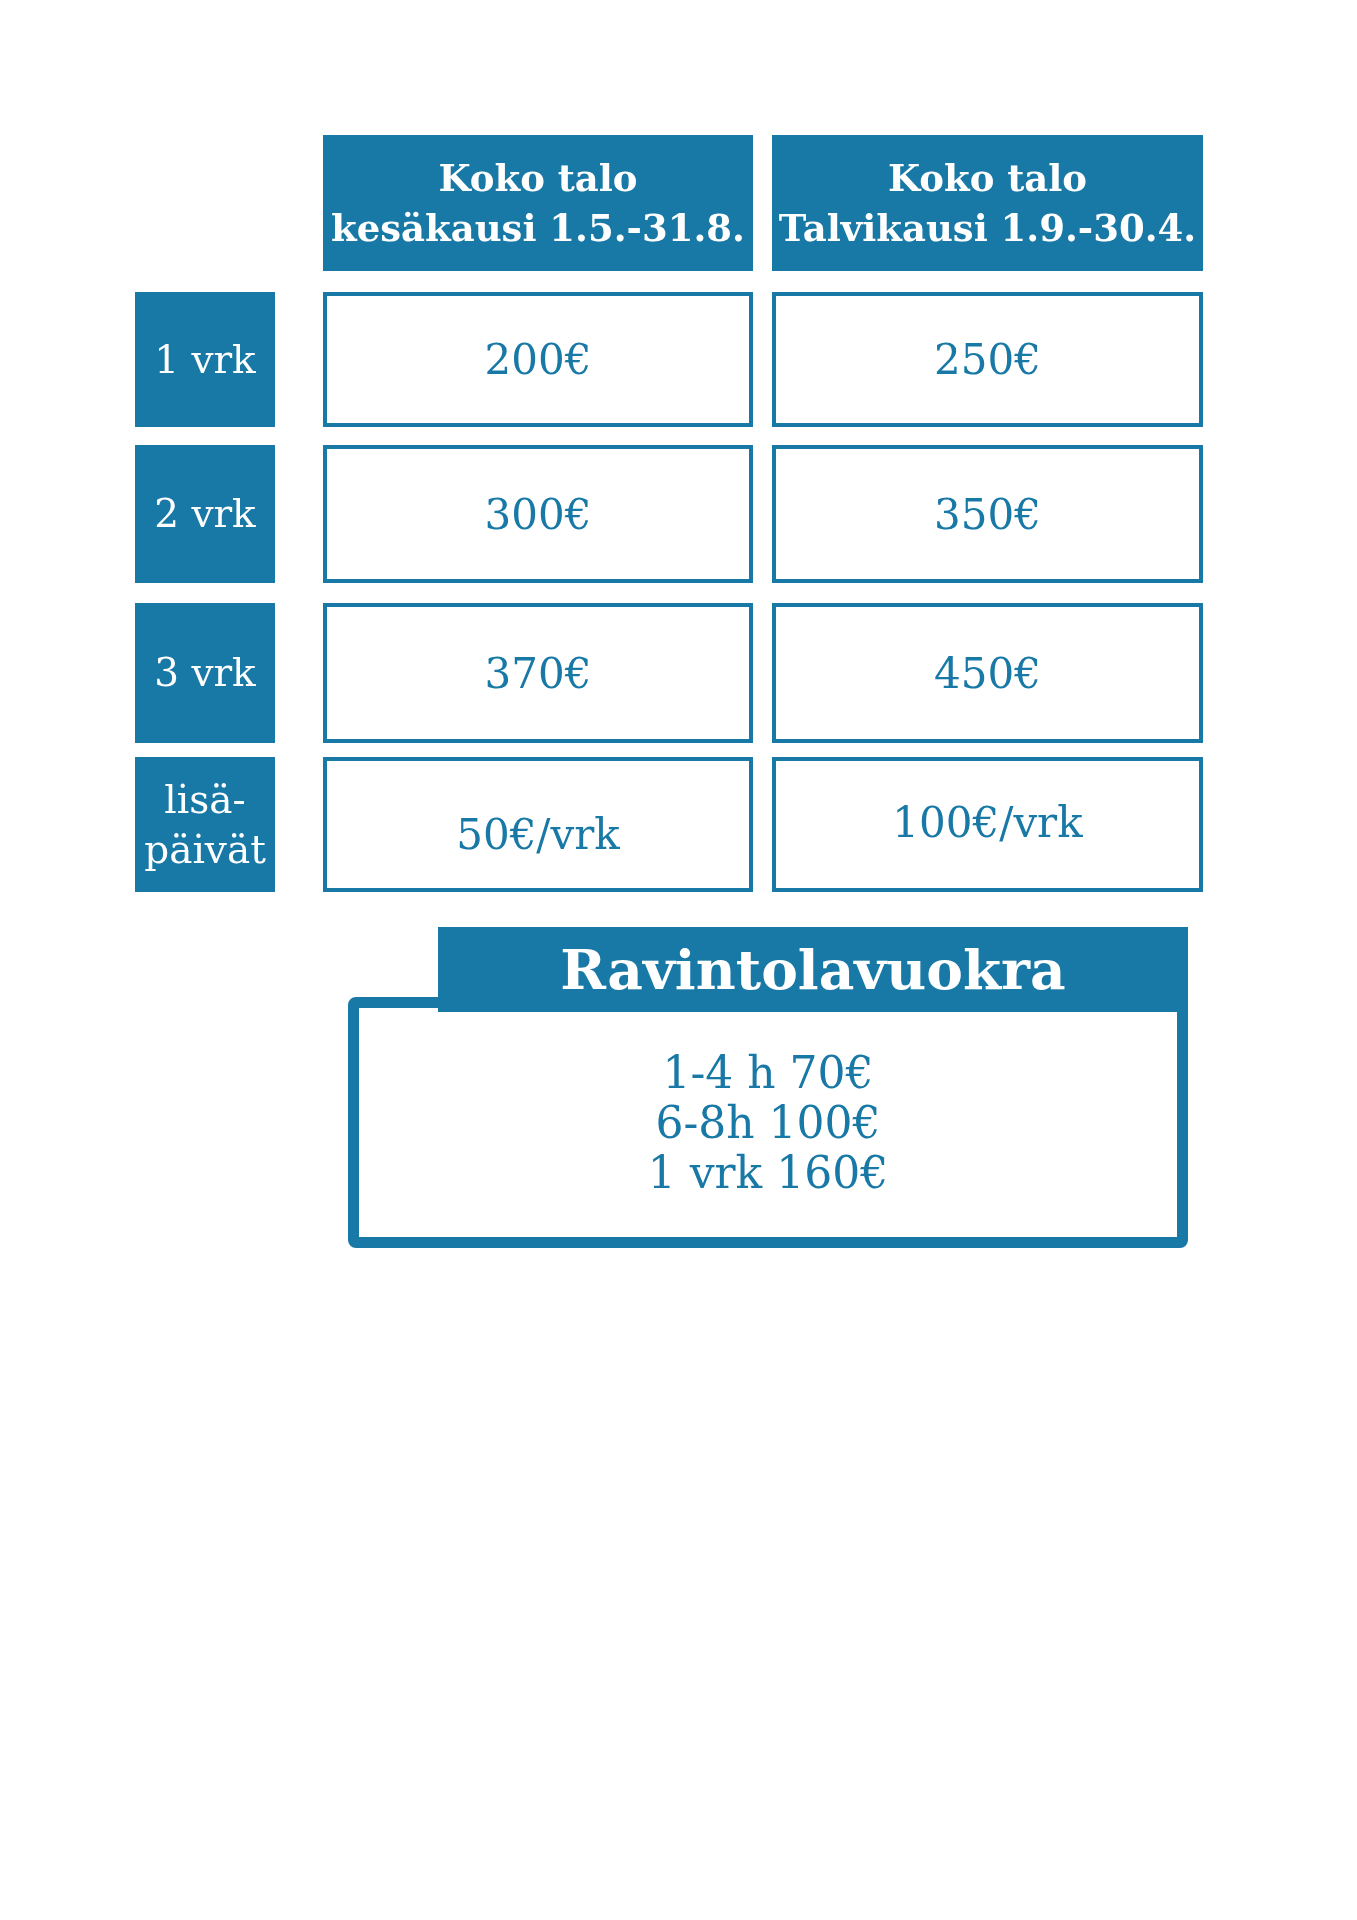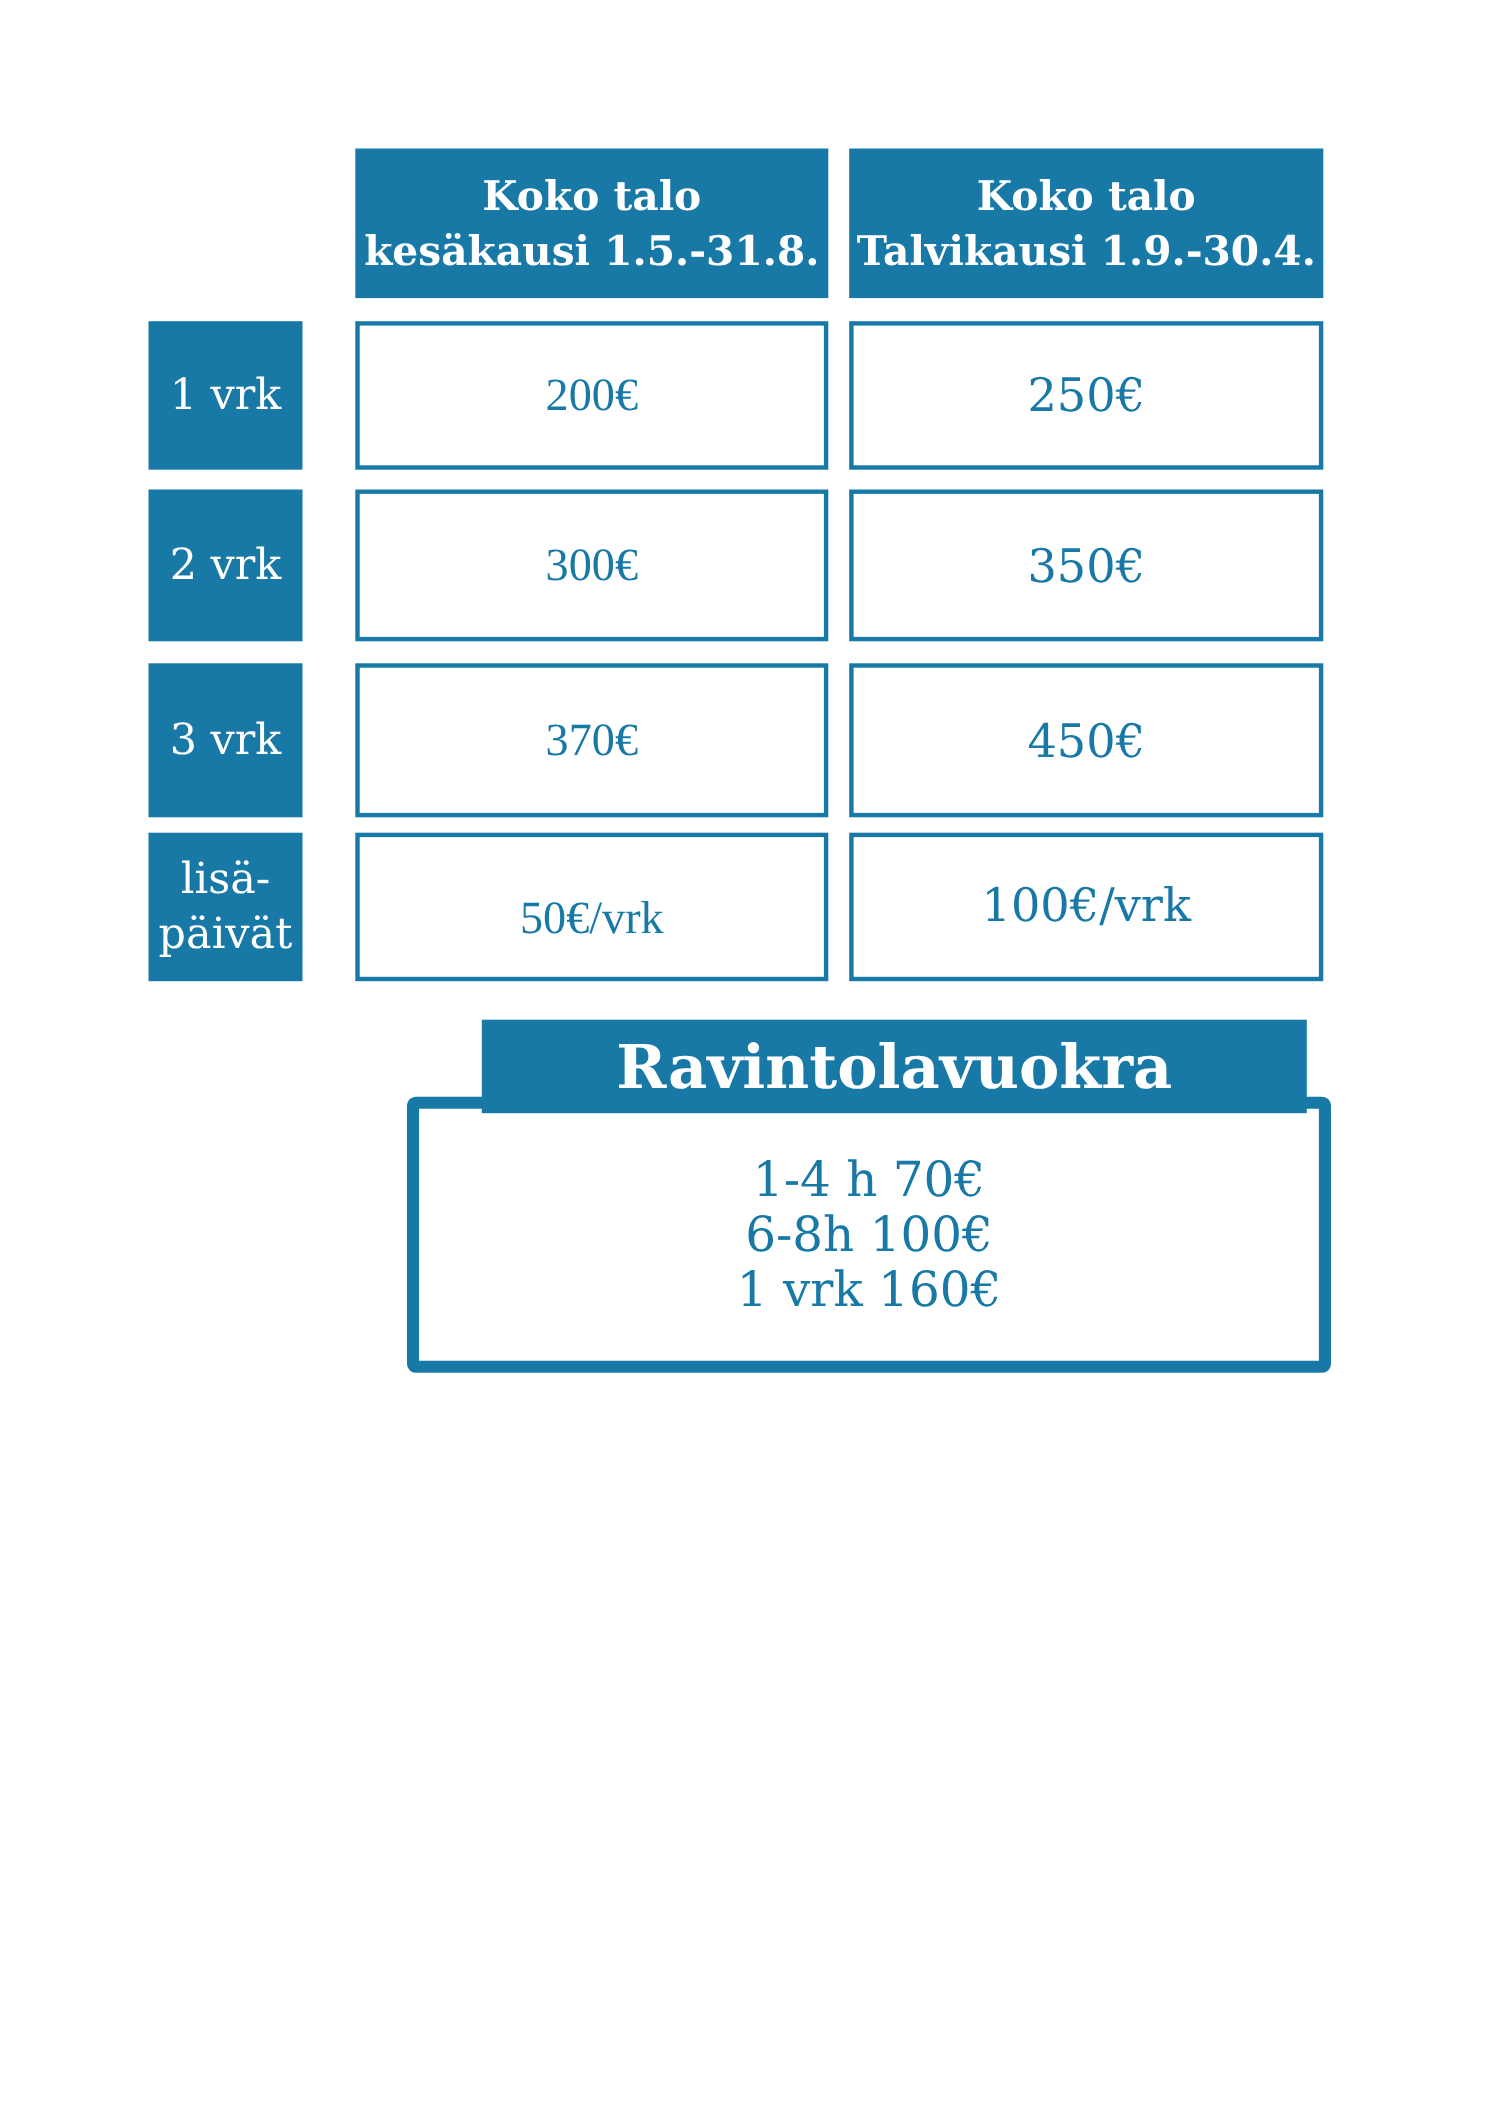--- a/index.html
+++ b/index.html
@@ -40,41 +40,40 @@
   .r4{top:757px;height:135px;}
 
   
   .cell{
     position:absolute;background:#ffffff;
     border:4px solid var(--blue);
     color:var(--blue);font-size:42px;
     display:flex;align-items:center;justify-content:center;
     text-align:center;
   }
-  .colB{left:323px;width:430px;font-family:Liberation Serif, serif;}
+  .colB{left:323px;width:430px;}
   .colC{left:772px;width:431px;}
   .cell.low{padding-top:20px;}
   .cell.high{padding-bottom:4px;}
 
   
   .bar{
     position:absolute;left:438px;top:927px;width:750px;height:85px;
     background:var(--blue);color:#ffffff;
     font-weight:bold;font-size:55px;
     display:flex;align-items:center;justify-content:center;
     z-index:2;
   }
   .restaurant-box{
     position:absolute;left:348px;top:997px;width:840px;height:251px;
     background:#ffffff;border:11px solid var(--blue);border-radius:8px;
     color:var(--blue);font-size:44px;line-height:50px;
     display:flex;flex-direction:column;align-items:center;justify-content:center;
     text-align:center;
     z-index:1;
-    margin-left:22px;
   }
 </style>
 </head>
 <body>
 
 <div class="canvas">
 
   <div class="hdr hdrB">
     <span>Koko talo</span>
     <span>kesäkausi 1.5.-31.8.</span>

